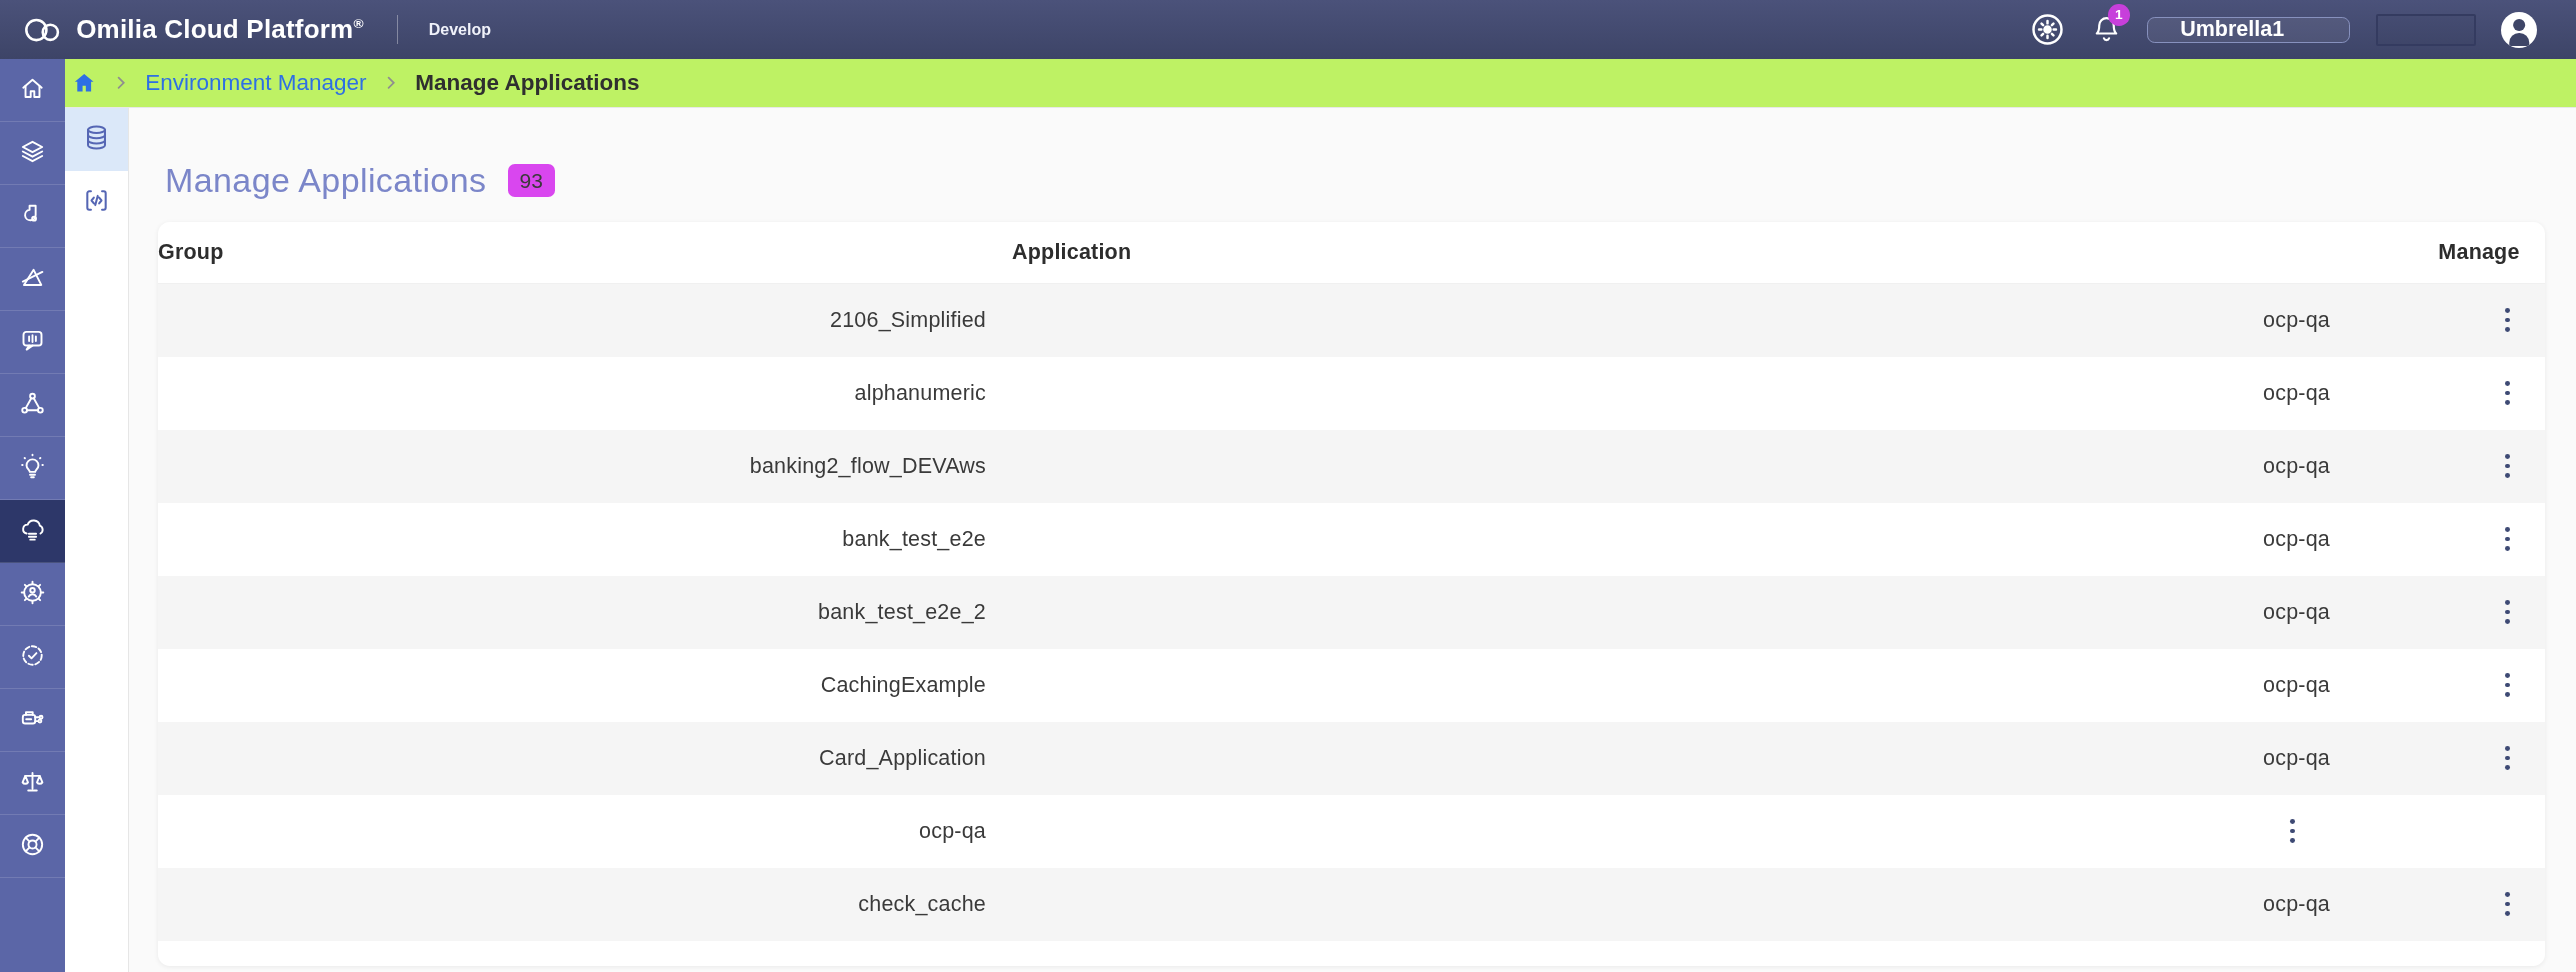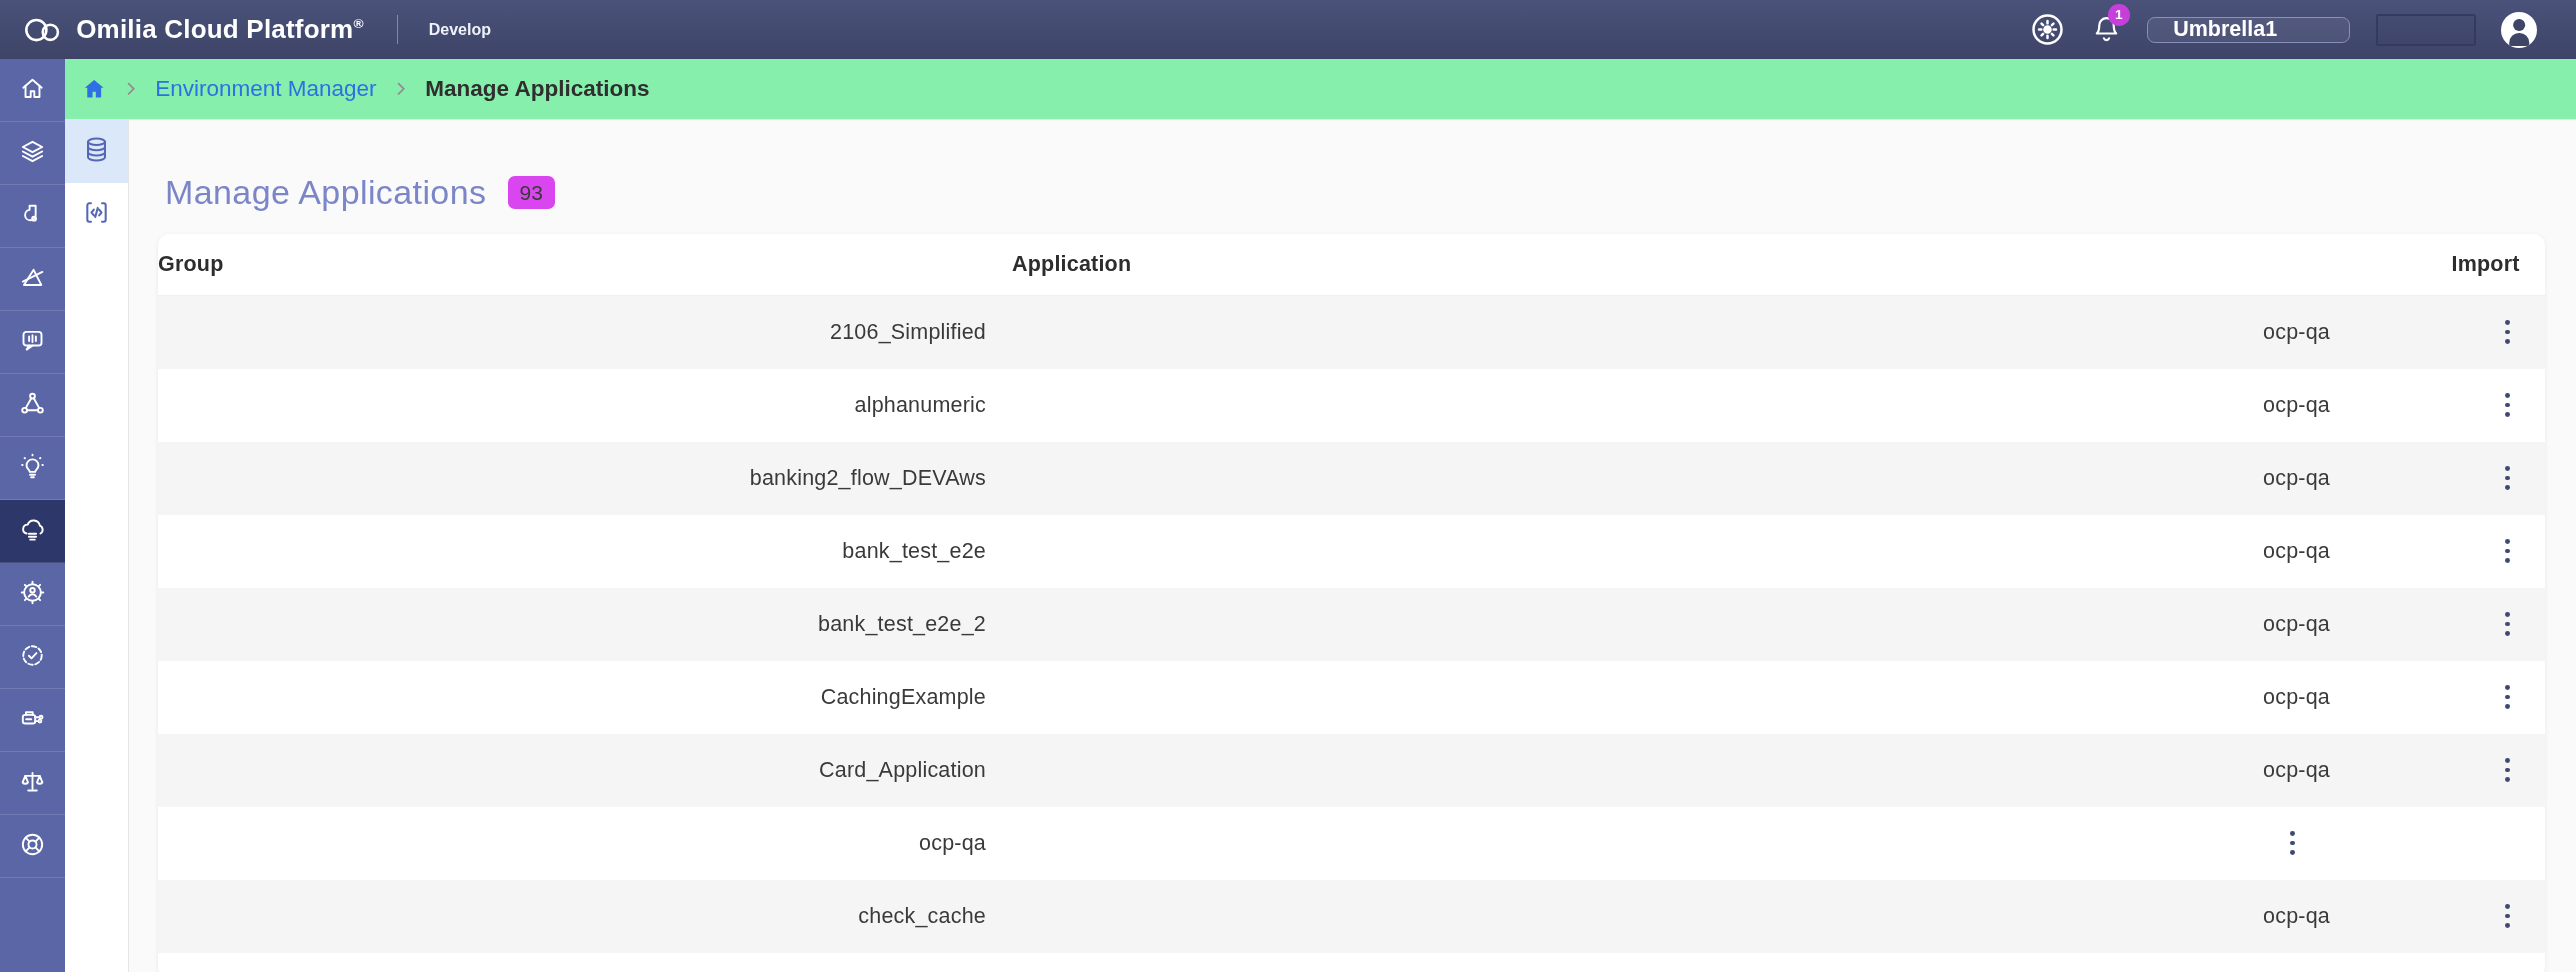--- a/index.html
+++ b/index.html
@@ -20,21 +20,21 @@
   .topbar-right{ margin-left:auto; display:flex; align-items:center; gap:25.4px; padding-right:39px; }
   .icon-btn{ background:none; border:none; color:#fff; cursor:pointer; display:flex; align-items:center; position:relative; padding:0;}
   .notif-badge{
     position:absolute; top:-8.8px; right:-7.8px; min-width:21.5px; height:21.5px; border-radius:10.7px;
     background:#c73fdb; color:#fff; font-size:13.7px; font-weight:bold;
     display:flex; align-items:center; justify-content:center; padding:0 4.9px;
   }
   .org-select{
     height:26px; min-width:203px; border:1.5px solid #8791be; border-radius:7.8px;
     background:rgba(255,255,255,.07); color:#fff; font-size:21.5px; font-weight:bold;
-    display:flex; align-items:center; padding:0 25px; cursor:pointer;
+    display:flex; align-items:center; padding:0 32px; cursor:pointer;
   }
   .placeholder-box{
     width:100px; height:32px; border:2.4px solid #343b60; border-radius:2px;
     background:rgba(0,0,0,.02); cursor:pointer;
   }
   .avatar{ width:36px; height:36px; border-radius:50%; background:#fff; position:relative; cursor:pointer; overflow:hidden;}
   .avatar .head{ position:absolute; left:50%; top:7.8px; transform:translateX(-50%); width:11.7px; height:11.7px; border-radius:50%; background:#3e4567;}
   .avatar .body{ position:absolute; left:50%; top:21.5px; transform:translateX(-50%); width:19.5px; height:12.7px; border-radius:9.8px 9.8px 0 0; background:#3e4567;}
 
   
@@ -46,22 +46,22 @@
     height:63px; display:flex; align-items:center; justify-content:center;
     color:#fff; cursor:pointer; border-bottom:1px solid rgba(255,255,255,.14);
   }
   .side-item.active{ background:#2d3769; }
   .side-item svg{ width:27px; height:27px; }
 
   .rightcol{ flex:1; display:flex; flex-direction:column; min-width:0; }
 
   
   .crumbbar{
-    height:61px; background:#86efac; border-bottom:1px solid #e7e7e7;
-    display:flex; align-items:center; gap:15.6px; padding-left:17px; flex-shrink:0;
+    height:49px; background:#bef264; border-bottom:1px solid #e7e7e7;
+    display:flex; align-items:center; gap:15.6px; padding-left:7px; flex-shrink:0;
   }
   .crumb-home{ display:flex; align-items:center; cursor:pointer; }
   .crumb-sep{ color:#9a9a9a; display:flex; align-items:center; }
   .crumb-link{ color:#2e6fe4; font-size:22.5px; cursor:pointer; text-decoration:none; }
   .crumb-current{ color:#2f2f2f; font-size:22.5px; font-weight:bold; }
 
   .contentrow{ flex:1; display:flex; min-height:0; }
 
   
   .subsidebar{ width:64px; background:#fff; border-right:1px solid #e6e6e6; flex-shrink:0; }
@@ -287,21 +287,21 @@
         <div class="title-row">
           <h1 class="page-title">Manage Applications</h1>
           <span class="count-badge">93</span>
           <span class="spacer"></span>
         </div>
 
         <section class="card">
           <div class="t-head">
             <span class="th">Group</span>
             <span class="th col-app">Application</span>
-            <span class="th col-actions">Import</span>
+            <span class="th col-actions">Manage</span>
           </div>
           <div id="tbody">
   <div class="t-row">
     <span class="td col-app">2106_Simplified</span>
     <span class="td">ocp-qa</span>
     <button class="kebab">
                   <i></i>
                   <i></i>
                   <i></i>
                 </button>

